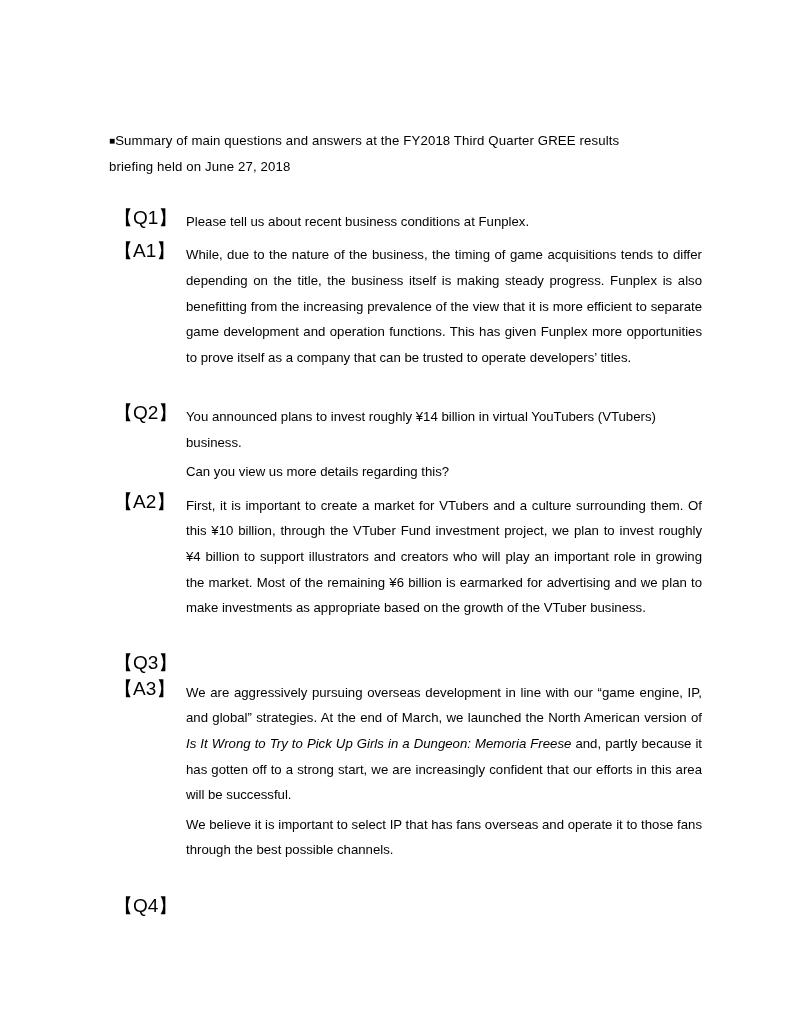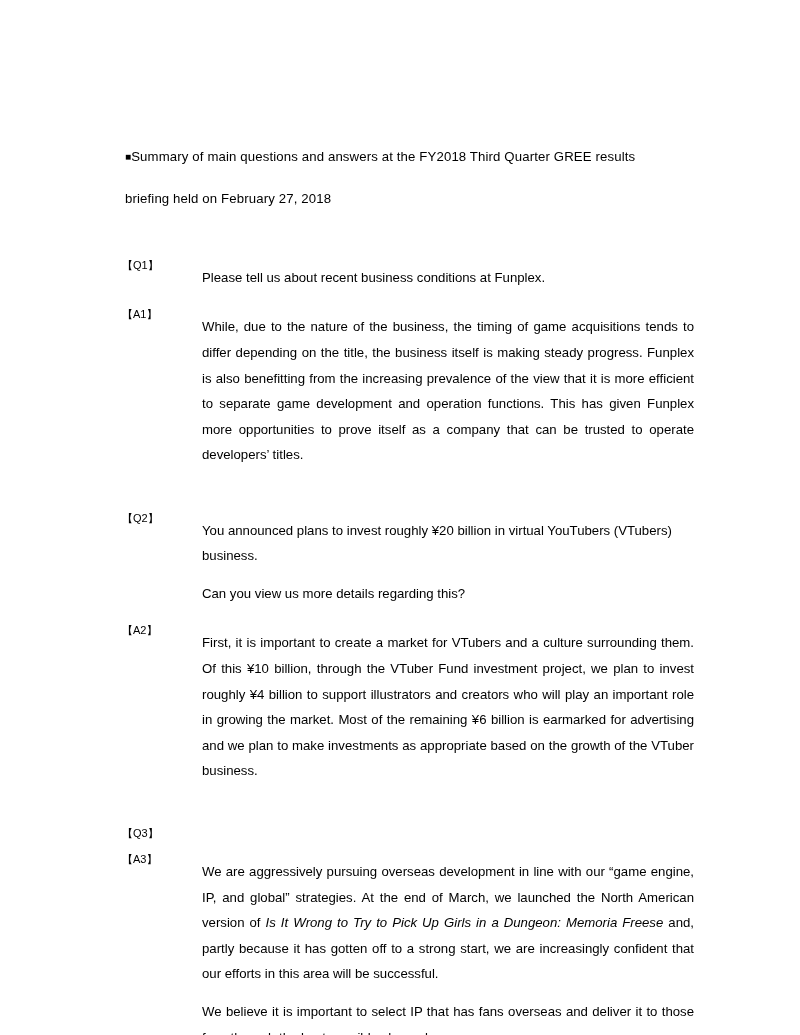--- a/index.html
+++ b/index.html
@@ -27,21 +27,21 @@
     left: 109px;
     top: 128px;
     width: 597px;
   }
 
   
   .doc-heading {
     font-size: 13.2px;
     line-height: 25.6px;
     text-align: left;
-    margin: 16px;
+    margin: 0;
     padding: 0;
     letter-spacing: 0.01em;
   }
   .heading-marker {
     font-size: 10px;
     vertical-align: 1px;
     margin-right: 0px;
   }
 
   
@@ -55,37 +55,36 @@
     padding: 0;
   }
   .qa-row {
     display: flex;
     align-items: flex-start;
     margin: 0;
   }
   .qa-label {
     flex: 0 0 73px;
     width: 73px;
-    font-size: 11px;
+    font-size: 19px;
     line-height: 25.6px;
     white-space: nowrap;
     padding-left: 5px;
     box-sizing: border-box;
-    margin-left: 8px;
   }
   .qa-text {
     flex: 1 1 auto;
     font-size: 13.2px;
     line-height: 25.6px;
     text-align: justify;
     text-justify: inter-word;
     hyphens: none;
   }
   .qa-text p {
-    margin: 12px;
+    margin: 4px;
     padding: 0;
     text-align: justify;
   }
   .qa-text p.last-left,
   .qa-text p.plain {
     text-align: left;
   }
   em {
     font-style: italic;
   }
@@ -94,21 +93,21 @@
 <body>
 
 <div class="page">
 
   <div class="doc-body">
 
     <div class="doc-heading">
       <span class="heading-marker">■</span><span>Summary of main questions and answers at the FY2018 Third Quarter GREE results</span>
     </div>
     <div class="doc-heading">
-      <span>briefing held on February 27, 2018</span>
+      <span>briefing held on June 27, 2018</span>
     </div>
 
     <div class="spacer"></div>
 
     <div class="qa-block">
       <div class="qa-row">
         <div class="qa-label">【Q1】</div>
         <div class="qa-text">
           <p class="plain">Please tell us about recent business conditions at Funplex.</p>
         </div>
@@ -123,21 +122,21 @@
         </div>
       </div>
     </div>
 
     <div class="spacer"></div>
 
     <div class="qa-block">
       <div class="qa-row">
         <div class="qa-label">【Q2】</div>
         <div class="qa-text">
-          <p class="plain">You announced plans to invest roughly ¥20 billion in virtual YouTubers (VTubers) business.</p>
+          <p class="plain">You announced plans to invest roughly ¥14 billion in virtual YouTubers (VTubers) business.</p>
           <p class="plain">Can you view us more details regarding this?</p>
         </div>
       </div>
     </div>
 
     <div class="qa-block">
       <div class="qa-row">
         <div class="qa-label">【A2】</div>
         <div class="qa-text">
           <p>First, it is important to create a market for VTubers and a culture surrounding them. Of this ¥10 billion, through the VTuber Fund investment project, we plan to invest roughly ¥4 billion to support illustrators and creators who will play an important role in growing the market. Most of the remaining ¥6 billion is earmarked for advertising and we plan to make investments as appropriate based on the growth of the VTuber business.</p>
@@ -151,21 +150,21 @@
       <div class="qa-row">
         <div class="qa-label">【Q3】</div>
       </div>
     </div>
 
     <div class="qa-block">
       <div class="qa-row">
         <div class="qa-label">【A3】</div>
         <div class="qa-text">
           <p><span>We are aggressively pursuing overseas development in line with our “game engine, IP, and global” strategies. At the end of March, we launched the North American version of </span><em>Is It Wrong to Try to Pick Up Girls in a Dungeon: Memoria Freese</em><span> and, partly because it has gotten off to a strong start, we are increasingly confident that our efforts in this area will be successful.</span></p>
-          <p>We believe it is important to select IP that has fans overseas and deliver it to those fans through the best possible channels.</p>
+          <p>We believe it is important to select IP that has fans overseas and operate it to those fans through the best possible channels.</p>
         </div>
       </div>
     </div>
 
     <div class="spacer"></div>
 
     <div class="qa-block">
       <div class="qa-row">
         <div class="qa-label">【Q4】</div>
       </div>

